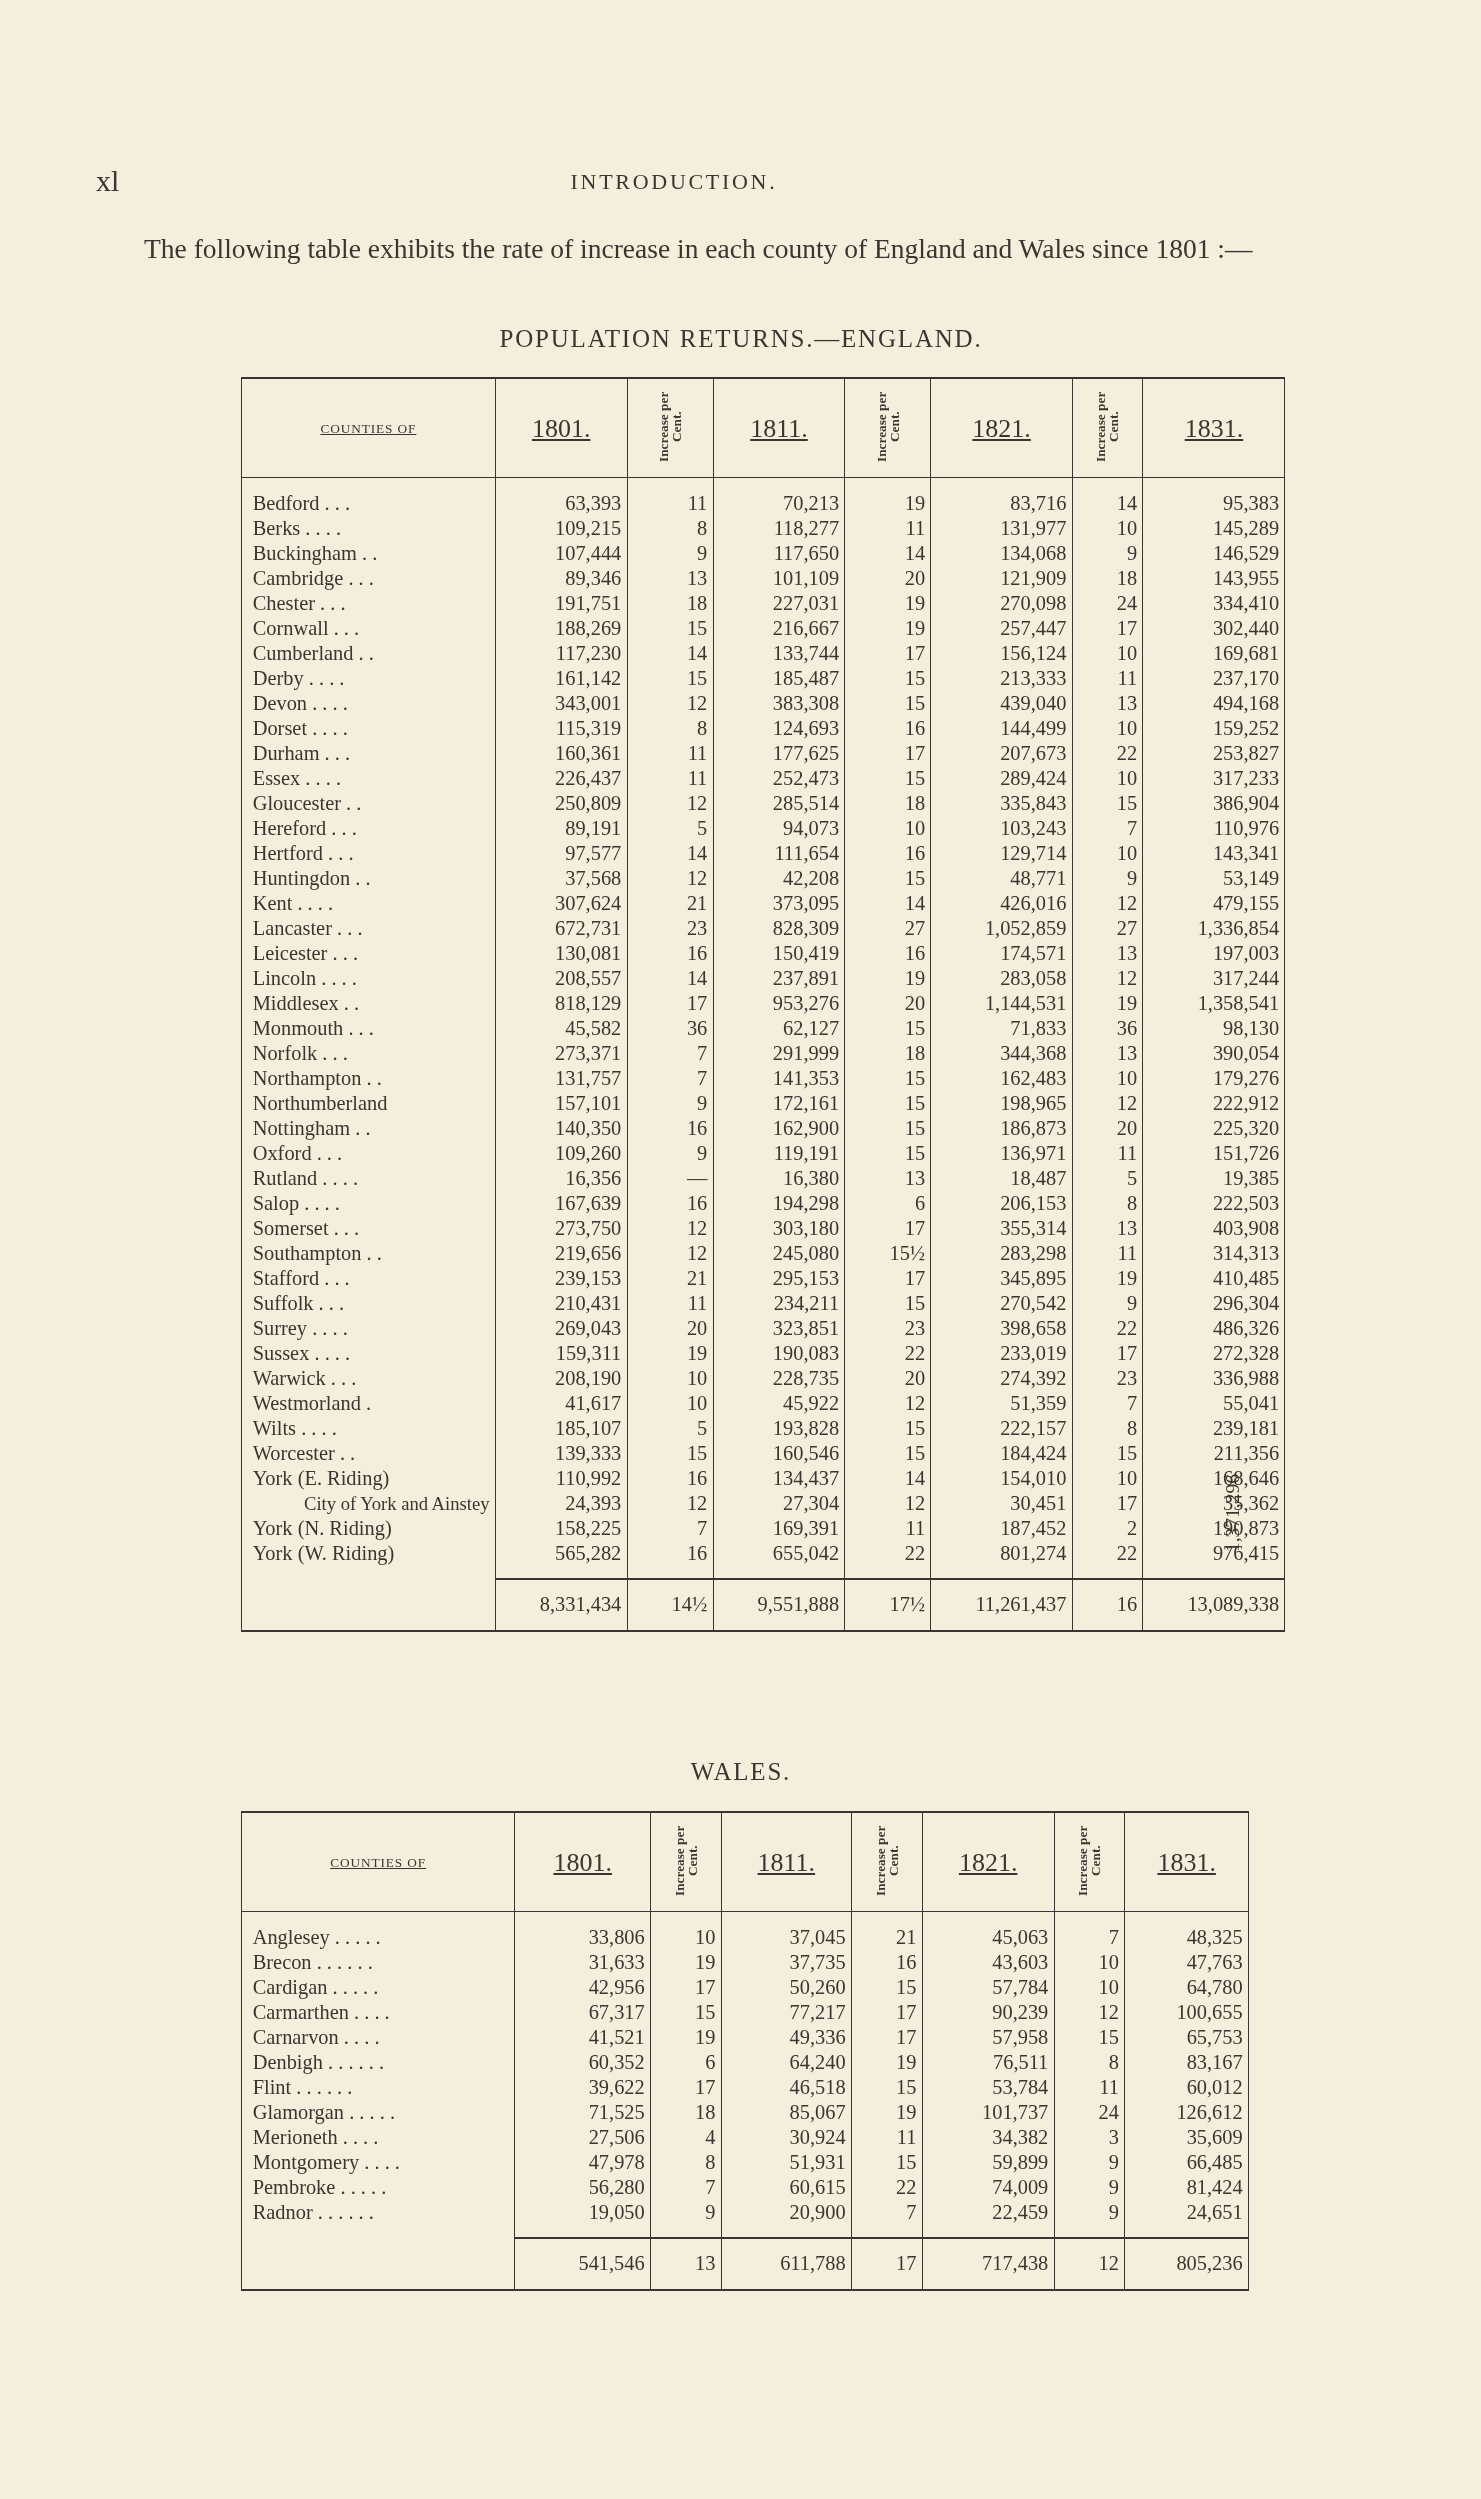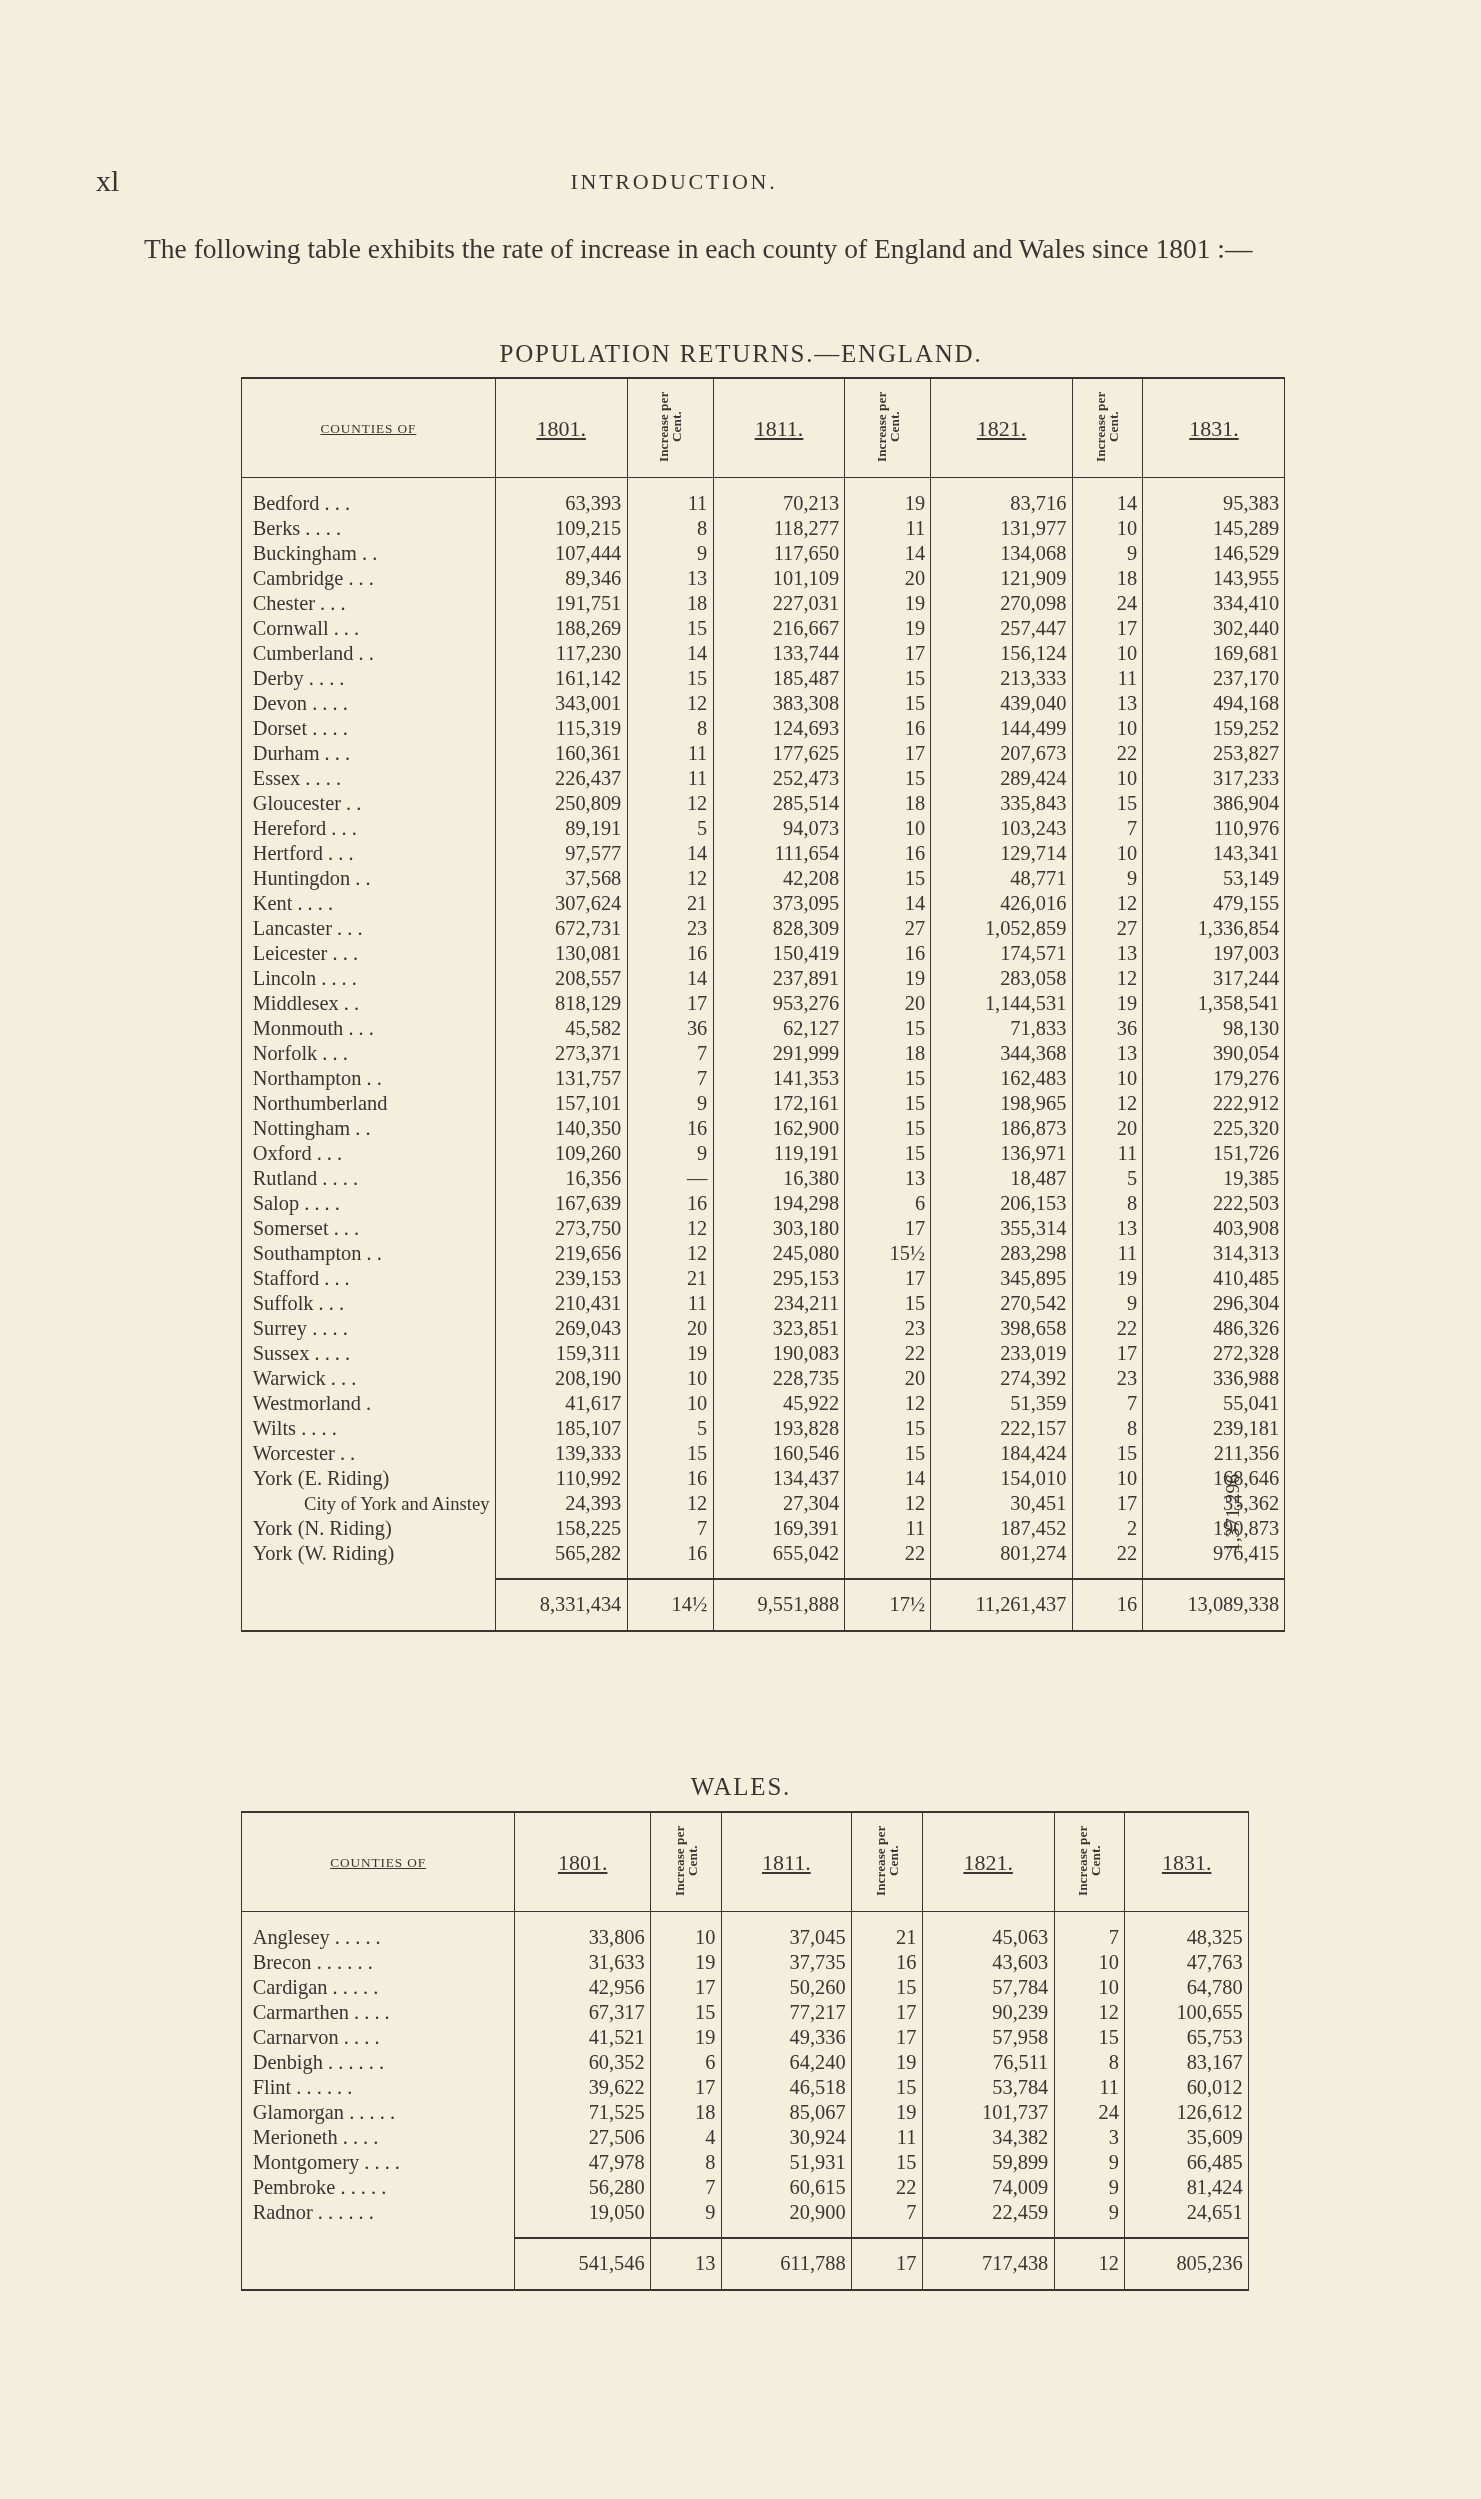--- a/index.html
+++ b/index.html
@@ -2,31 +2,31 @@
 <html style="font-size:14px"><head>
 <meta charset="utf-8">
 <style>
   html,body{margin:0;padding:0;}
   body{width:1482px;height:2500px;background:#f4efdc;position:relative;overflow:hidden;
     font-family:"Liberation Serif","DejaVu Serif",serif;color:#3a3530;}
   .abs{position:absolute;}
   .pageno{left:96px;top:164px;font-size:30px;}
   .runhead{left:0;width:1348px;top:169px;text-align:center;font-size:22px;letter-spacing:2.7px;}
   .intro{left:104px;top:229px;width:1323px;font-size:27.5px;line-height:39px;text-indent:40px;}
-  .ttl{left:0;width:1482px;text-align:center;font-size:25px;letter-spacing:1.8px;margin-top:15px;}
+  .ttl{left:0;width:1482px;text-align:center;font-size:25px;letter-spacing:1.8px;}
   .ttl-eng{top:325px;}
   .ttl-wal{top:1758px;}
   table.pop{position:absolute;border-collapse:collapse;font-size:20.4px;line-height:25px;}
   table.pop td, table.pop th{padding:0 5.3px;}
   table.pop th{font-weight:normal;border-bottom:1.8px solid #3a3530;border-left:1.3px solid #3a3530;height:96px;vertical-align:middle;text-decoration:underline;}
   table.pop th:first-child{border-left:none;}
   table.pop td{border-left:1.3px solid #3a3530;text-align:right;white-space:nowrap;}
   table.pop td.cty{border-left:none;text-align:left;padding-left:10.7px;}
   .hdr-cty{font-size:13.3px;letter-spacing:0.9px;font-weight:bold;}
-  .hdr-yr{font-size:22px;}
+  .hdr-yr{font-size:26px;}
   .hdr-inc{font-size:13.3px;line-height:13.3px;}
   .hdr-inc span{display:inline-block;writing-mode:vertical-rl;transform:rotate(180deg);font-weight:bold;}
   .frame{border-top:2.7px solid #3a3530;border-bottom:2.7px solid #3a3530;border-left:1.8px solid #3a3530;border-right:1.8px solid #3a3530;}
   tr.first td{padding-top:12.4px;}
   tr.total td{border-top:2.7px solid #3a3530;padding-top:12.4px;padding-bottom:12.4px;padding-left:44px;}
   tr.spacer td{height:12.4px;}
   .yorkbrace{position:absolute;left:1218px;top:1474px;width:27px;height:107px;font-size:19.5px;}
   .yorkbrace .num{position:absolute;left:3.6px;top:0;writing-mode:vertical-rl;transform:rotate(180deg);font-size:19.5px;}
   .sub{font-size:18.6px;padding-left:62px !important;}
 </style>

